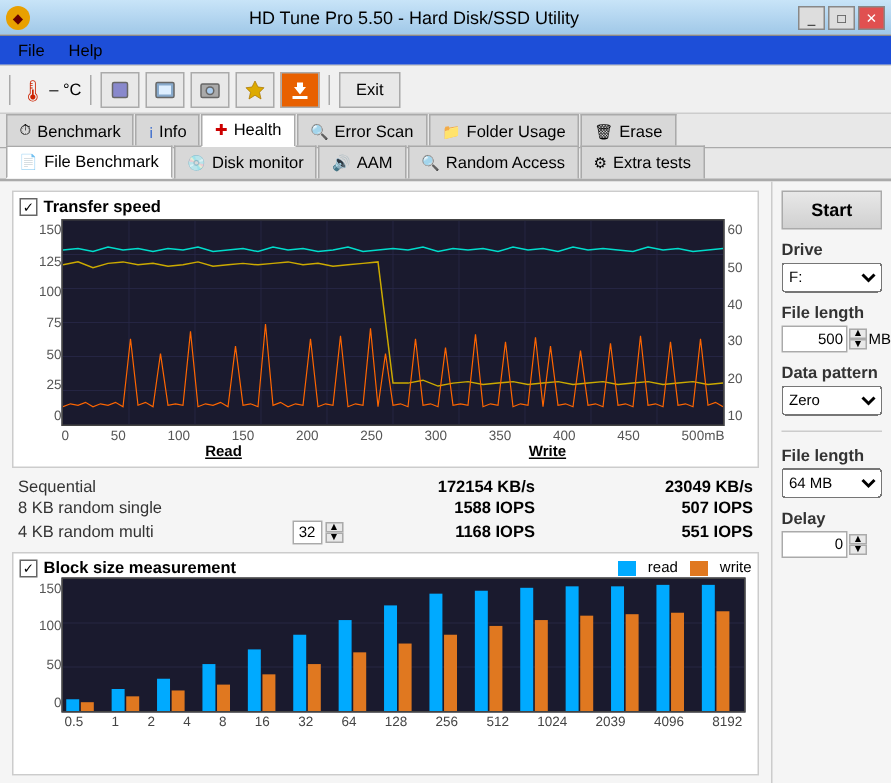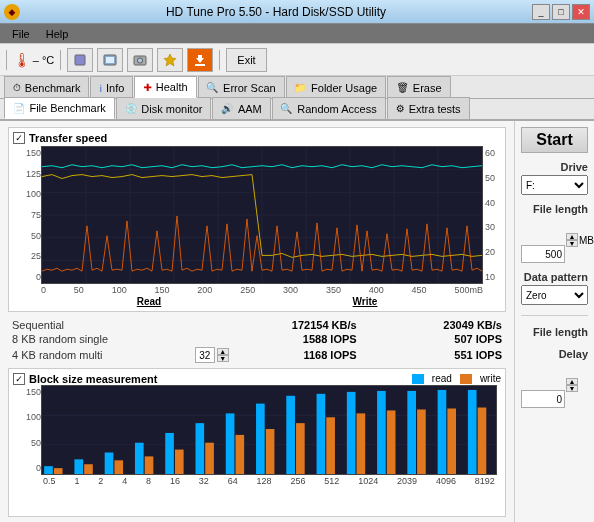--- a/index.html
+++ b/index.html
@@ -7,21 +7,21 @@
     
     
     .title-bar { background: linear-gradient(to bottom, #c8e4f8, #a0c8e8); height: 24px; display: flex; align-items: center; justify-content: space-between; padding: 0 4px; border-bottom: 1px solid #888; }
     .title-bar-icon { width: 16px; height: 16px; background: #e8a000; border-radius: 50%; display: flex; align-items: center; justify-content: center; }
     .title-bar-title { font-size: 12px; font-weight: normal; color: #000; flex: 1; text-align: center; }
     .title-bar-buttons { display: flex; gap: 2px; }
     .title-btn { width: 18px; height: 16px; border: 1px solid #888; display: flex; align-items: center; justify-content: center; font-size: 9px; cursor: pointer; background: #ddd; }
     .title-btn.close { background: #e05050; color: white; }
 
     
-    .menu-bar { background: #737373; height: 20px; display: flex; align-items: center; padding: 0 4px; border-bottom: 1px solid #ccc; }
+    .menu-bar { background: #1d4ed8; height: 20px; display: flex; align-items: center; padding: 0 4px; border-bottom: 1px solid #ccc; }
     .menu-item { padding: 2px 8px; font-size: 11px; cursor: pointer; }
 
     
     .toolbar { background: #f0f0f0; height: 32px; display: flex; align-items: center; padding: 2px 4px; gap: 4px; border-bottom: 1px solid #ccc; }
     .drive-select { width: 160px; height: 22px; font-size: 11px; }
     .toolbar-sep { width: 1px; height: 20px; background: #aaa; margin: 0 2px; }
     .temp-display { display: flex; align-items: center; gap: 2px; font-size: 11px; }
     .toolbar-icon-btn { width: 26px; height: 24px; border: 1px solid #aaa; background: #e8e8e8; display: flex; align-items: center; justify-content: center; cursor: pointer; font-size: 12px; }
     .exit-btn { height: 24px; padding: 4px 10px; border: 1px solid #aaa; background: #e8e8e8; cursor: pointer; font-size: 11px; }
 
@@ -54,25 +54,25 @@
     .spinner-btns { display: flex; flex-direction: column; }
     .spinner-btn { width: 12px; height: 7px; border: 1px solid #aaa; background: #e8e8e8; display: flex; align-items: center; justify-content: center; font-size: 7px; cursor: pointer; line-height: 1; }
 
     
     .block-chart-section { border: 1px solid #ccc; background: white; padding: 4px; flex: 1; }
     .block-legend { display: flex; gap: 8px; justify-content: flex-end; margin-bottom: 1px; font-size: 10px; align-items: center; }
     .legend-color { width: 12px; height: 10px; display: inline-block; }
     .block-title-row { display: flex; align-items: center; gap: 4px; }
 
     
-    .start-btn { width: 100%; height: 26px; border: 1px solid #aaa; background: linear-gradient(to bottom, #e8e8e8, #d0d0d0); cursor: pointer; font-size: 16px; font-weight: bold; }
-    .right-label { font-size: 11px; font-weight: bold; margin-bottom: 2px; color: #333; text-align: right; }
+    .start-btn { width: 100%; height: 26px; border: 1px solid #aaa; background: linear-gradient(to bottom, #e8e8e8, #d0d0d0); cursor: pointer; font-size: 12px; font-weight: bold; }
+    .right-label { font-size: 11px; font-weight: bold; margin-bottom: 2px; color: #333; }
     .right-select { width: 100%; height: 20px; font-size: 10px; }
     .right-input-row { display: flex; align-items: center; gap: 1px; }
-    .right-input { width: 44px; height: 18px; border: 1px solid #aaa; font-size: 10px; text-align: right; padding-right: 2px; margin-top: 28px; }
+    .right-input { width: 44px; height: 18px; border: 1px solid #aaa; font-size: 10px; text-align: right; padding-right: 2px; }
     .right-unit { font-size: 10px; }
     .section-divider { border-top: 1px solid #ccc; margin: 2px 0; }
   </style>
 </head>
 <body>
 
 <div class="title-bar">
   <div class="title-bar-icon">
     <span style="font-size:9px; color:#600;">◆</span>
   </div>
@@ -418,20 +418,23 @@
       <div class="right-label">Data pattern</div>
       <select class="right-select">
         <option>Zero</option>
       </select>
     </div>
 
     <div class="section-divider"></div>
 
     <div>
       <div class="right-label">File length</div>
+      <select class="right-select">
+        <option>64 MB</option>
+      </select>
     </div>
 
     <div>
       <div class="right-label">Delay</div>
       <div class="right-input-row">
         <input type="text" class="right-input" value="0" style="">
         <div class="spinner-btns">
           <div class="spinner-btn">▲</div>
           <div class="spinner-btn">▼</div>
         </div>

